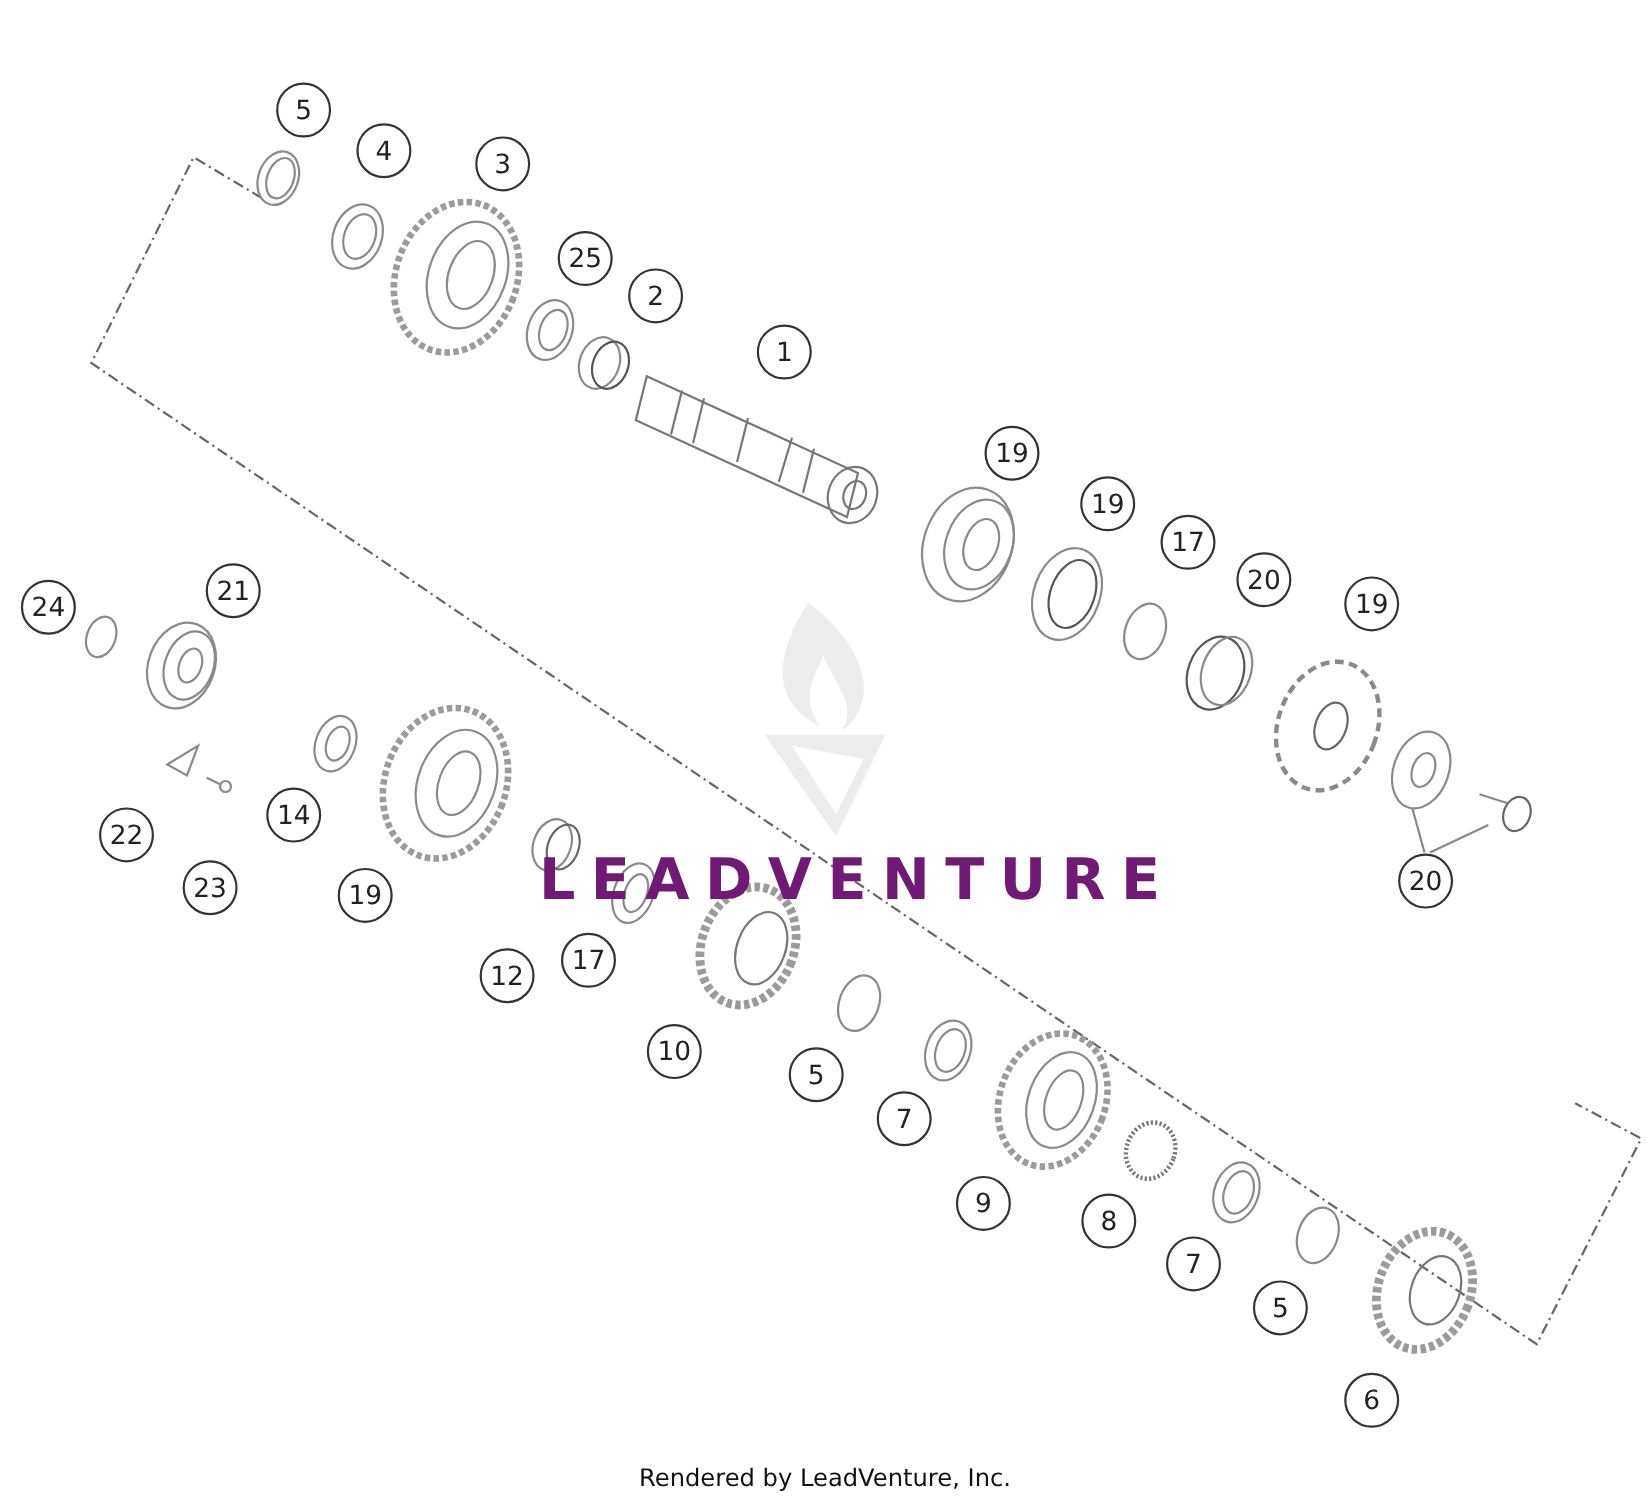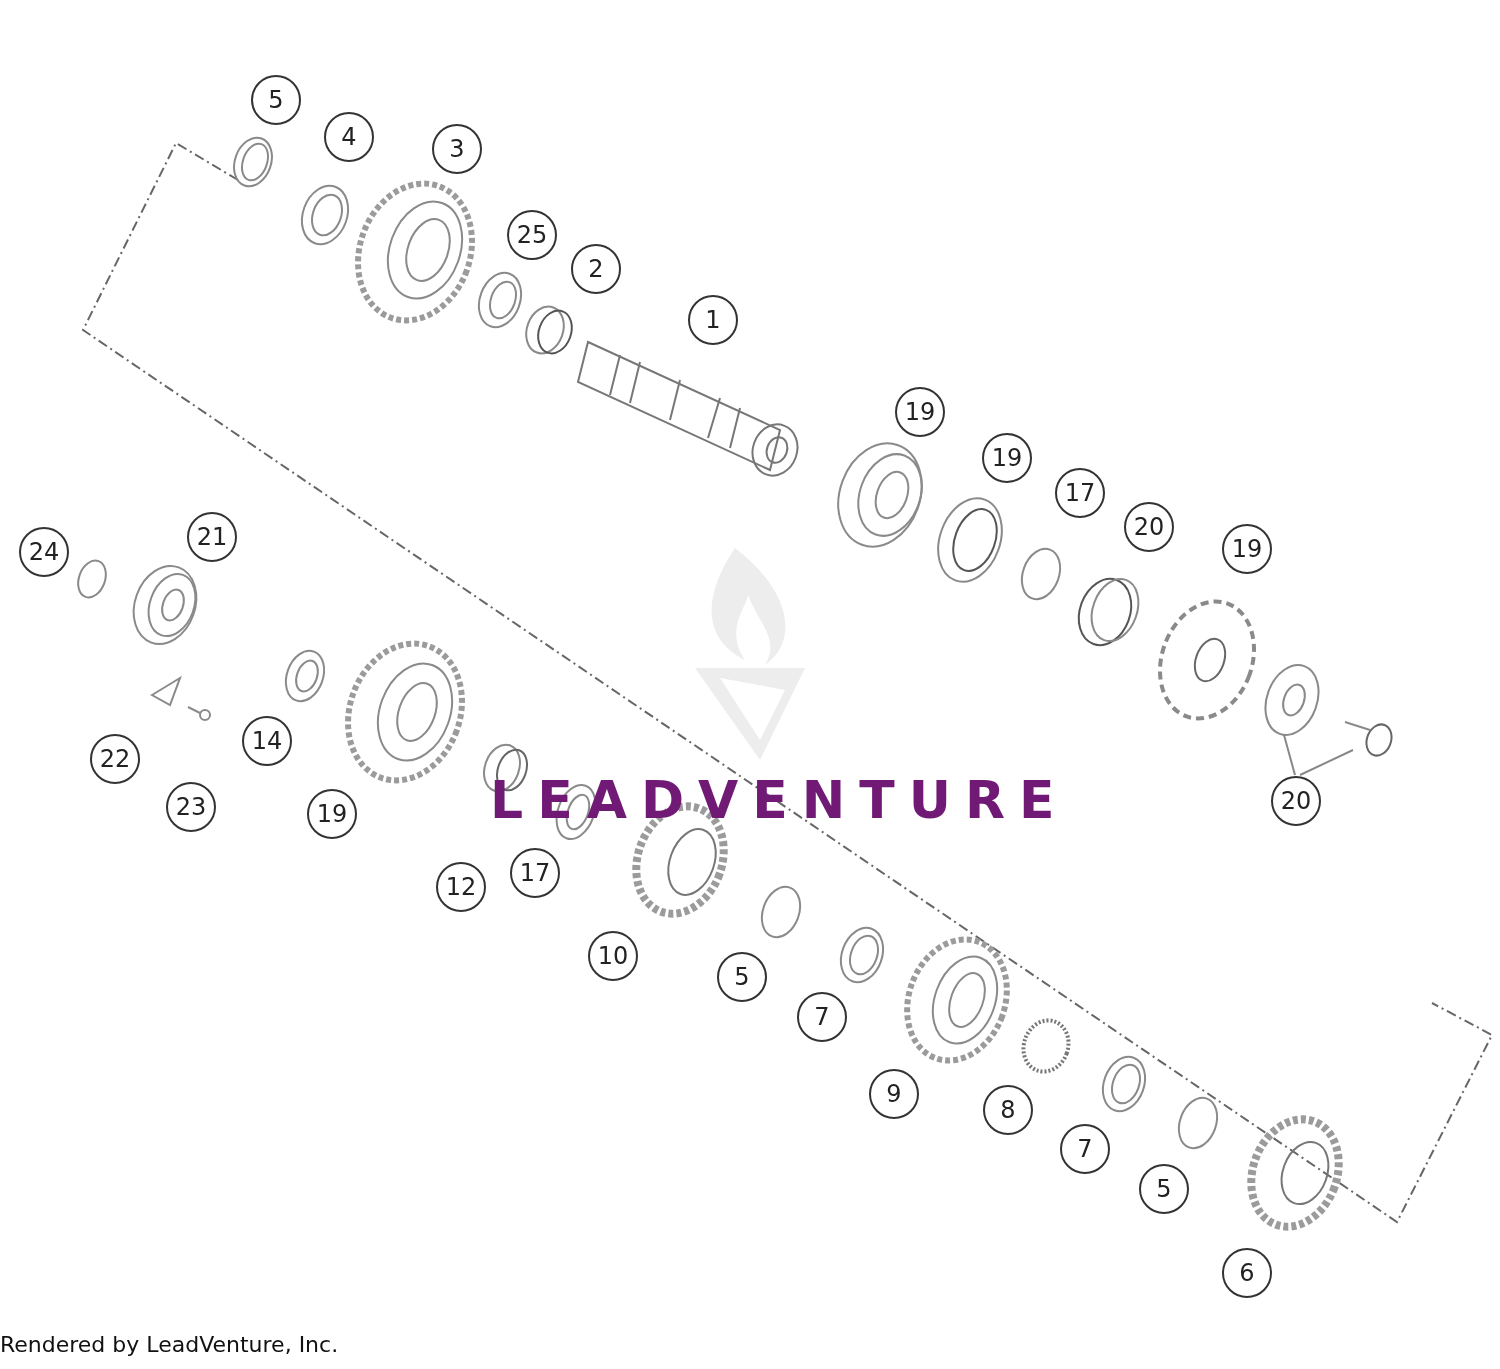--- a/index.html
+++ b/index.html
@@ -5,21 +5,21 @@
   html, body { margin: 0; padding: 0; background: #ffffff; }
   body { width: 1500px; height: 1369px; position: relative; overflow: hidden;
          font-family: "DejaVu Sans", sans-serif; }
   #diagram { position: absolute; left: 0; top: 0; width: 1500px; height: 1369px; }
   .callout { position: absolute; width: 50px; height: 50px; margin-left: -25px; margin-top: -25px;
              border: 2px solid #333; border-radius: 50%; box-sizing: border-box; background: #fff;
              display: flex; align-items: center; justify-content: center;
              font-family: "DejaVu Sans", sans-serif; font-size: 24px; color: #222; cursor: pointer; }
   .watermark-text { position: absolute; left: 490px; top: 770px; font-family: "DejaVu Sans", sans-serif;
                     font-weight: bold; font-size: 52px; letter-spacing: 14px; color: #701a75; }
-  .footer { position: absolute; left: 0; width: 1500px; top: 1332px; text-align: left;
+  .footer { position: absolute; left: 0; width: 1500px; top: 1332px; text-align: center;
             font-family: "DejaVu Sans", sans-serif; font-size: 22px; color: #111; }
 </style>
 </head>
 <body>
 
 <div id="diagram">
   <svg width="1500" height="1369" viewBox="0 0 1500 1369" xmlns="http://www.w3.org/2000/svg">
 
     <g fill="#ededed">
       <path d="M735 548 C 700 600, 705 640, 745 660 C 725 630, 745 610, 748 595 C 760 625, 780 640, 765 665 C 800 640, 790 590, 735 548 Z"></path>

